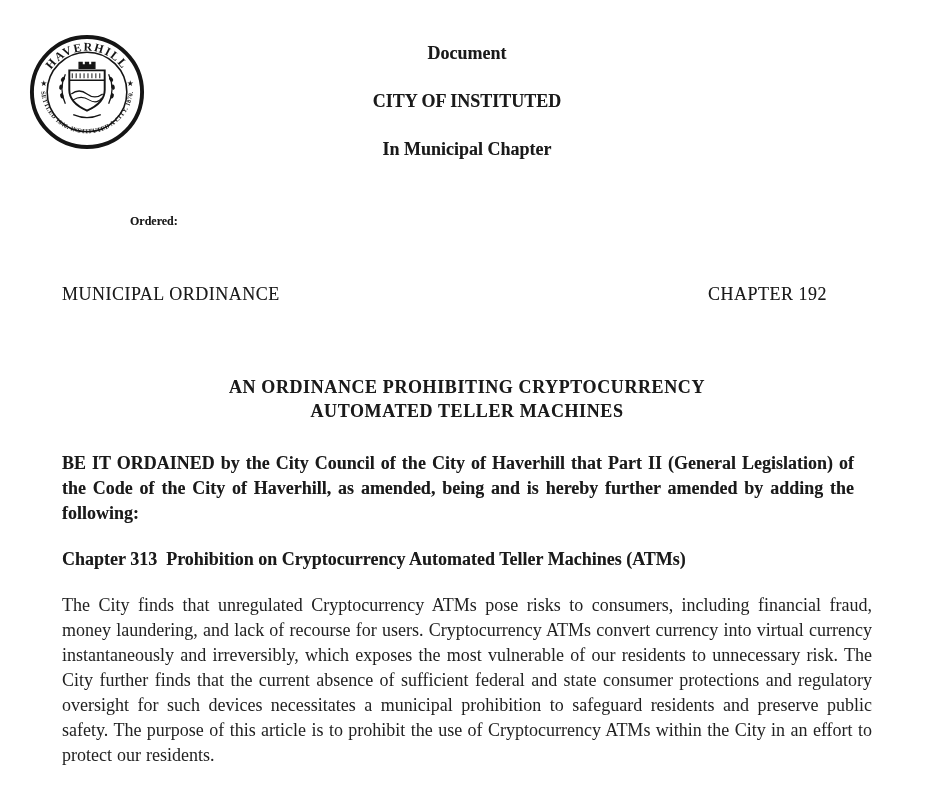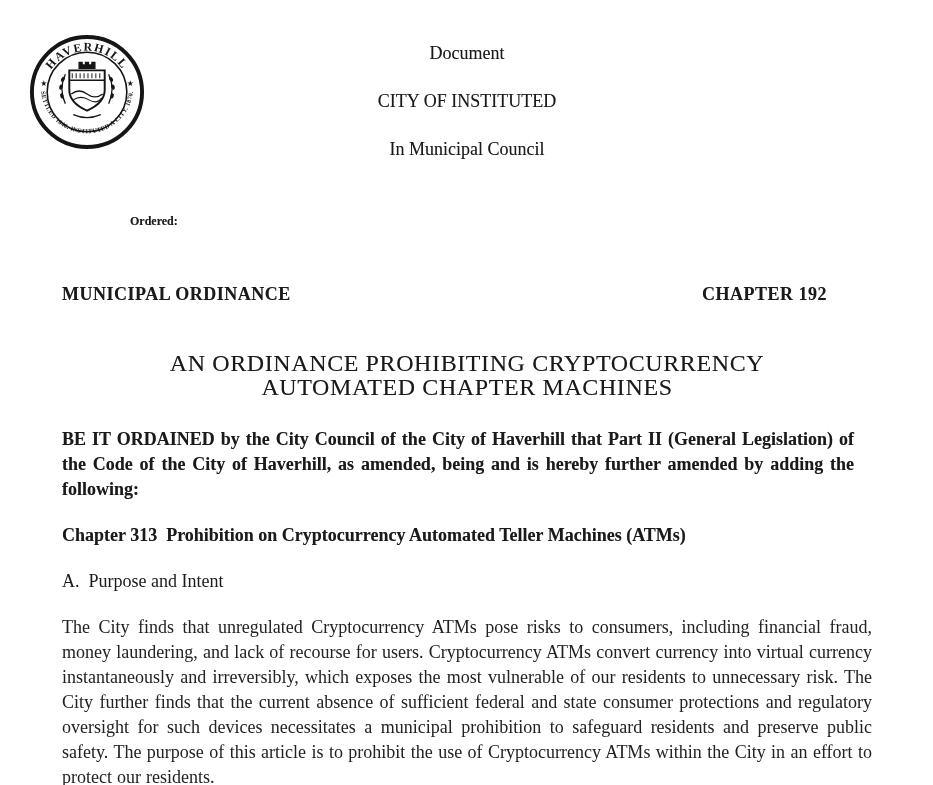--- a/index.html
+++ b/index.html
@@ -21,55 +21,55 @@
     left: 28px;
     top: 33px;
     width: 118px;
     height: 118px;
   }
   .content {
     padding: 0 61px 0 62px; 
   }
   .doc-header {
     text-align: center;
-    font-weight: normal;
+    font-weight: bold;
     font-size: 18px;
   }
   .doc-header .hline {
     line-height: 20px;
   }
   .hline-1 { margin-top: 43px; }
   .hline-2 { margin-top: 28px; }
   .hline-3 { margin-top: 28px; }
   .ordered {
     margin-top: 52px;
     margin-left: 68px;
     font-weight: bold;
     font-size: 12px;
     line-height: 20px;
   }
   .ordinance-row {
     margin-top: 53px;
     display: flex;
     justify-content: space-between;
     align-items: baseline;
-    font-weight: bold;
+    font-weight: normal;
     font-size: 18px;
     line-height: 20px;
     letter-spacing: 0.5px;
   }
   .ordinance-row .chapter {
     padding-right: 45px;
     text-align: center;
   }
   .ordinance-title {
-    margin-top: 47px;
+    margin-top: 71px;
     text-align: center;
-    font-weight: normal;
-    font-size: 24px;
+    font-weight: bold;
+    font-size: 18px;
     line-height: 24px;
     letter-spacing: 0.6px;
   }
   .enactment {
     margin: 28px 18px 0 0;
     font-weight: bold;
     font-size: 18px;
     line-height: 25px;
     text-align: justify;
     word-spacing: 1.5px;
@@ -137,37 +137,36 @@
       <ellipse cx="85.5" cy="64" rx="2.2" ry="1.2" transform="rotate(105 85.5 64)" fill="#151515"></ellipse>
       <path d="M46,83 Q60,89 74,83" stroke-width="1.3"></path>
     </g>
   </svg>
 
   <div class="content">
 
     <div class="doc-header">
       <div class="hline hline-1 bold-ink">Document</div>
       <div class="hline hline-2 bold-ink">CITY OF INSTITUTED</div>
-      <div class="hline hline-3 bold-ink">In Municipal Council</div>
+      <div class="hline hline-3 bold-ink">In Municipal Chapter</div>
     </div>
 
     <div class="ordered bold-ink">Ordered:</div>
 
     <div class="ordinance-row">
       <span class="bold-ink">MUNICIPAL ORDINANCE</span>
       <span class="chapter bold-ink">CHAPTER 192</span>
     </div>
 
     <div class="ordinance-title">
       <div class="bold-ink">AN ORDINANCE PROHIBITING CRYPTOCURRENCY</div>
-      <div class="bold-ink">AUTOMATED CHAPTER MACHINES</div>
+      <div class="bold-ink">AUTOMATED TELLER MACHINES</div>
     </div>
 
     <p class="enactment bold-ink">BE IT ORDAINED by the City Council of the City of Haverhill that Part II (General Legislation) of the Code of the City of Haverhill, as amended, being and is hereby further amended by adding the following:</p>
 
     <p class="chapter-heading bold-ink">Chapter 313  Prohibition on Cryptocurrency Automated Teller Machines (ATMs)</p>
 
-    <p class="section-heading">A.  Purpose and Intent</p>
 
     <p class="body-paragraph">The City finds that unregulated Cryptocurrency ATMs pose risks to consumers, including financial fraud, money laundering, and lack of recourse for users. Cryptocurrency ATMs convert currency into virtual currency instantaneously and irreversibly, which exposes the most vulnerable of our residents to unnecessary risk. The City further finds that the current absence of sufficient federal and state consumer protections and regulatory oversight for such devices necessitates a municipal prohibition to safeguard residents and preserve public safety. The purpose of this article is to prohibit the use of Cryptocurrency ATMs within the City in an effort to protect our residents.</p>
 
   </div>
 </div>
 
 </body></html>

